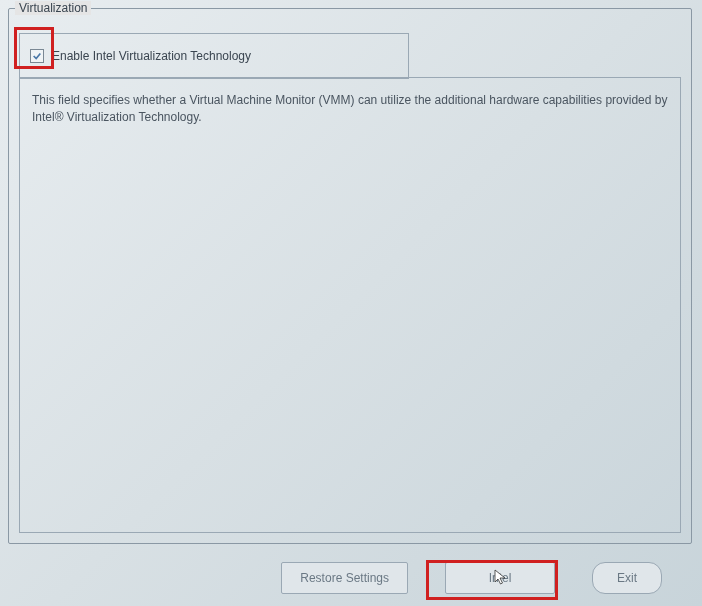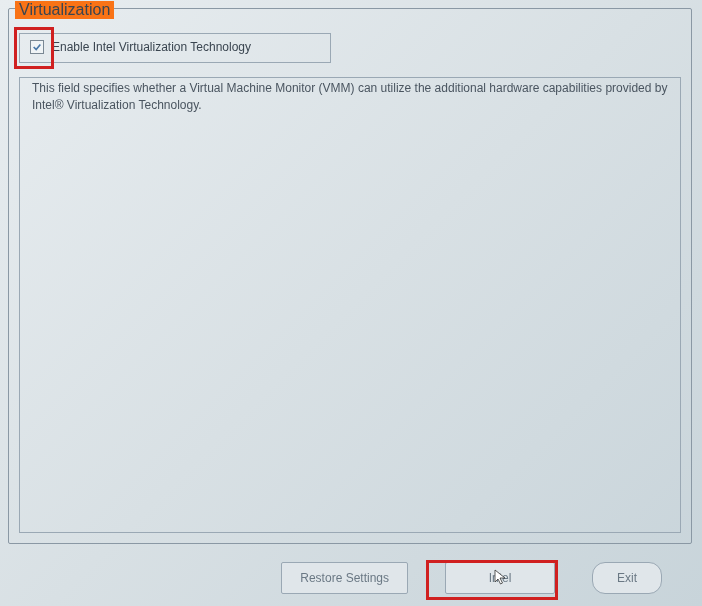--- a/index.html
+++ b/index.html
@@ -23,34 +23,35 @@
       left: 8px;
       right: 10px;
       bottom: 62px;
       border: 1px solid #8a98a4;
       border-radius: 2px;
     }
     .legend {
       position: absolute;
       top: -8px;
       left: 6px;
-      background: #f97316;
+      background: #e5e5e5;
       padding: 0 4px;
-      font-size: 16px;
+      font-size: 12px;
       color: #3a4550;
       font-weight: normal;
     }
     .checkbox-row {
       position: absolute;
       top: 24px;
       left: 10px;
       display: flex;
+      align-items: center;
       border: 1px solid #9aa8b4;
-      padding: 6px 10px;
-      width: 312px;
+      padding: 22px 10px;
+      width: 390px;
       height: 30px;
     }
     .red-highlight-checkbox {
       position: absolute;
       top: 18px;
       left: 5px;
       width: 40px;
       height: 42px;
       border: 3px solid #d02020;
       pointer-events: none;
@@ -76,21 +77,21 @@
       font-size: 12px;
       color: #3a4550;
     }
     .description-box {
       position: absolute;
       top: 68px;
       left: 10px;
       right: 10px;
       bottom: 10px;
       border: 1px solid #9aa8b4;
-      padding: 2px 12px;
+      padding: 14px 12px;
       font-size: 12px;
       color: #4a5560;
       line-height: 1.4;
     }
     .description-box p {
       margin-bottom: 12px;
     }
     .button-bar {
       position: absolute;
       bottom: 12px;

